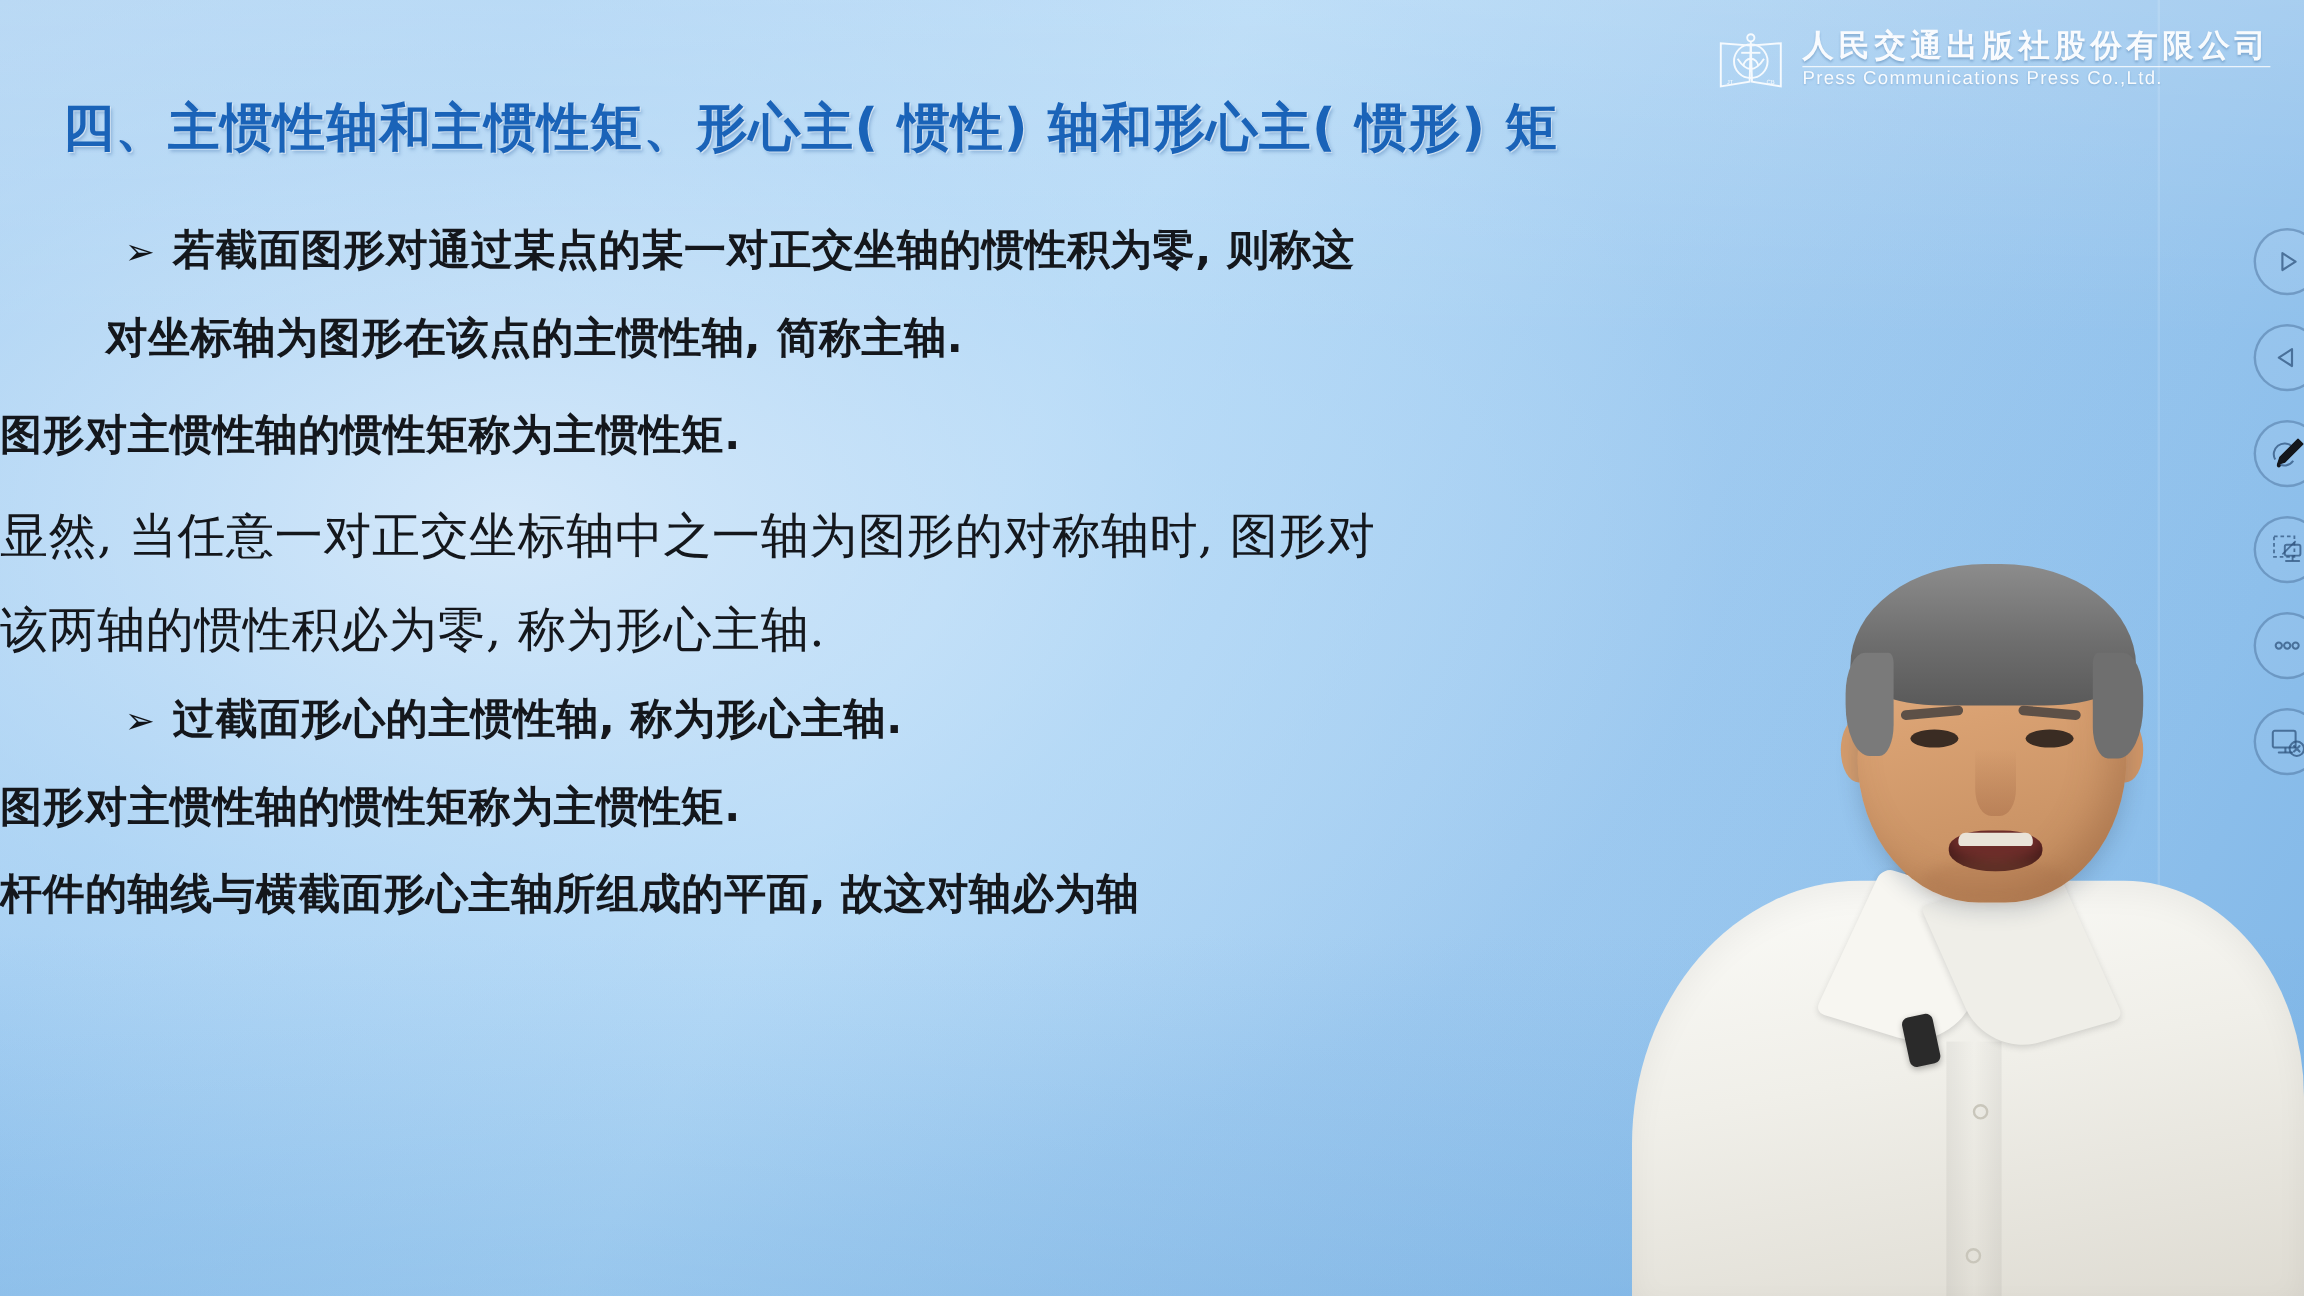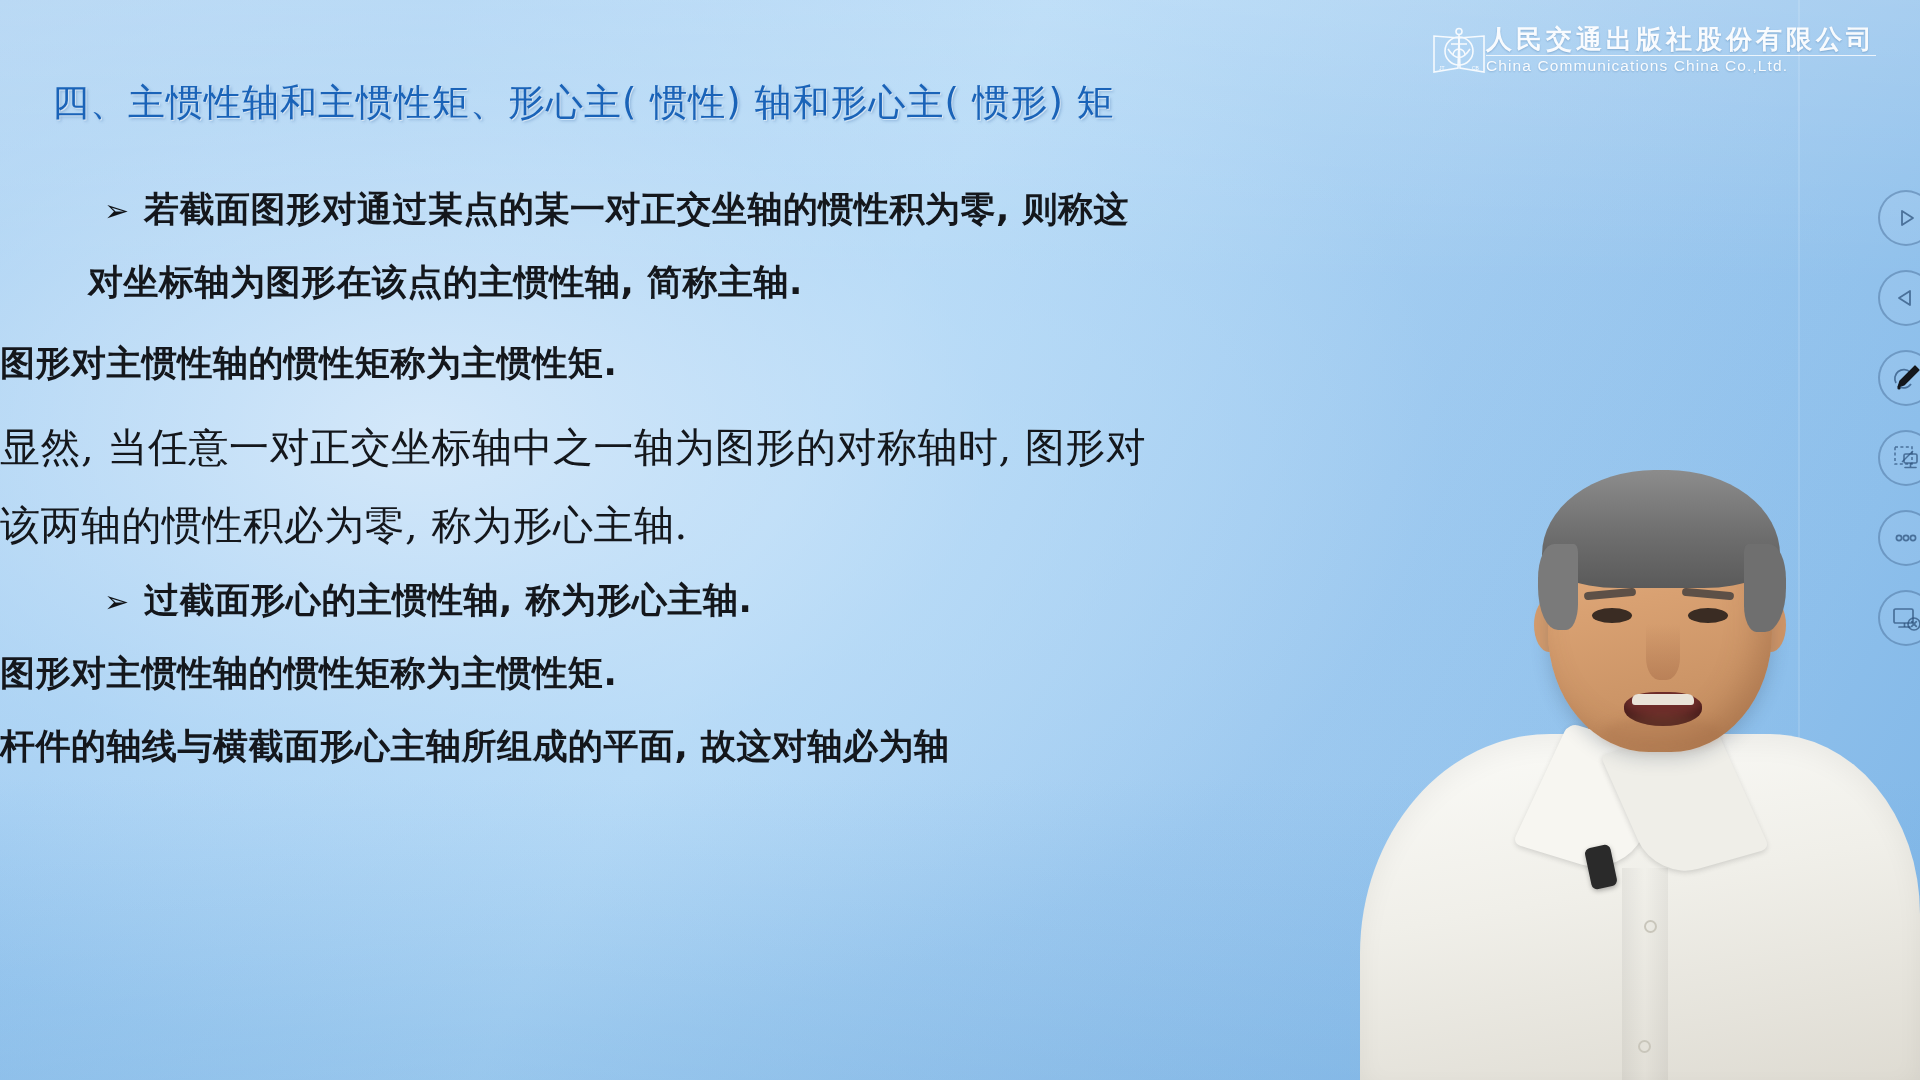--- a/index.html
+++ b/index.html
@@ -22,42 +22,42 @@
     content:""; position:absolute; inset:0;
     background:linear-gradient(to bottom, rgba(255,255,255,0.18) 0%, rgba(255,255,255,0) 26%, rgba(255,255,255,0) 72%, rgba(96,160,216,0.30) 100%);
     pointer-events:none;
   }
   
   .seam{ position:absolute; top:0; bottom:0; width:2px; background:rgba(255,255,255,0.13); }
 
   
   .logo-block{
     position:absolute; left:1432px; top:24px;
-    display:flex; align-items:center; gap:0;
+    display:flex; align-items:center; gap:16px;
     opacity:0.93;
   }
   .logo-mark{ width:54px; height:52px; flex:none; }
   .logo-text{ display:flex; flex-direction:column; gap:1px; }
   .logo-cn{
     font-family:"DejaVu Serif","Liberation Serif",serif;
     font-size:26px; font-weight:700; color:#ffffff; letter-spacing:4px;
     line-height:1.05; text-shadow:0 1px 2px rgba(40,90,140,0.35);
     border-bottom:1.5px solid rgba(255,255,255,0.85); padding-bottom:2px;
   }
   .logo-en{
     font-family:"Liberation Sans",sans-serif;
     font-size:15.5px; font-weight:400; color:#ffffff; letter-spacing:1.1px;
     line-height:1.1; text-shadow:0 1px 2px rgba(40,90,140,0.3);
   }
 
   
   .title{
     position:absolute; left:52px; top:78px; width:1480px;
     font-family:"DejaVu Sans","Liberation Sans",sans-serif;
-    font-size:37px; font-weight:400; color:#1a63b8;
+    font-size:43px; font-weight:700; color:#1a63b8;
     letter-spacing:1px; white-space:nowrap;
     text-shadow: 1px 1px 0 rgba(255,255,255,0.55), 2px 2px 3px rgba(60,110,170,0.35);
   }
 
   
   .content{ position:absolute; left:0; top:168px; width:1560px; }
   .line{ display:flex; align-items:flex-start; }
 
   .bullet-row{ padding-left:104px; }
   .bullet-mark{
@@ -216,21 +216,21 @@
         <path d="M27 11 L27 36"></path>
         <path d="M16 25 Q27 42 38 25"></path>
         <path d="M19 20 L35 20"></path>
         <path d="M21 31 a6 6 0 0 1 12 0"></path>
       </g>
       <text x="7" y="46" fill="#ffffff" font-size="5" font-family="Liberation Sans, sans-serif">JT</text>
       <text x="40" y="46" fill="#ffffff" font-size="5" font-family="Liberation Sans, sans-serif">CB</text>
     </svg>
     <div class="logo-text">
       <div class="logo-cn">人民交通出版社股份有限公司</div>
-      <div class="logo-en">China Communications China  Co.,Ltd.</div>
+      <div class="logo-en">Press Communications Press  Co.,Ltd.</div>
     </div>
   </div>
 
   <div class="title">四、主惯性轴和主惯性矩、形心主( 惯性) 轴和形心主( 惯形) 矩</div>
 
   <div class="content">
 
     <div class="line bullet-row r1">
       <span class="bullet-mark">➢</span>
       <span class="t-hei">若截面图形对通过某点的某一对正交坐轴的惯性积为零, 则称这</span>

